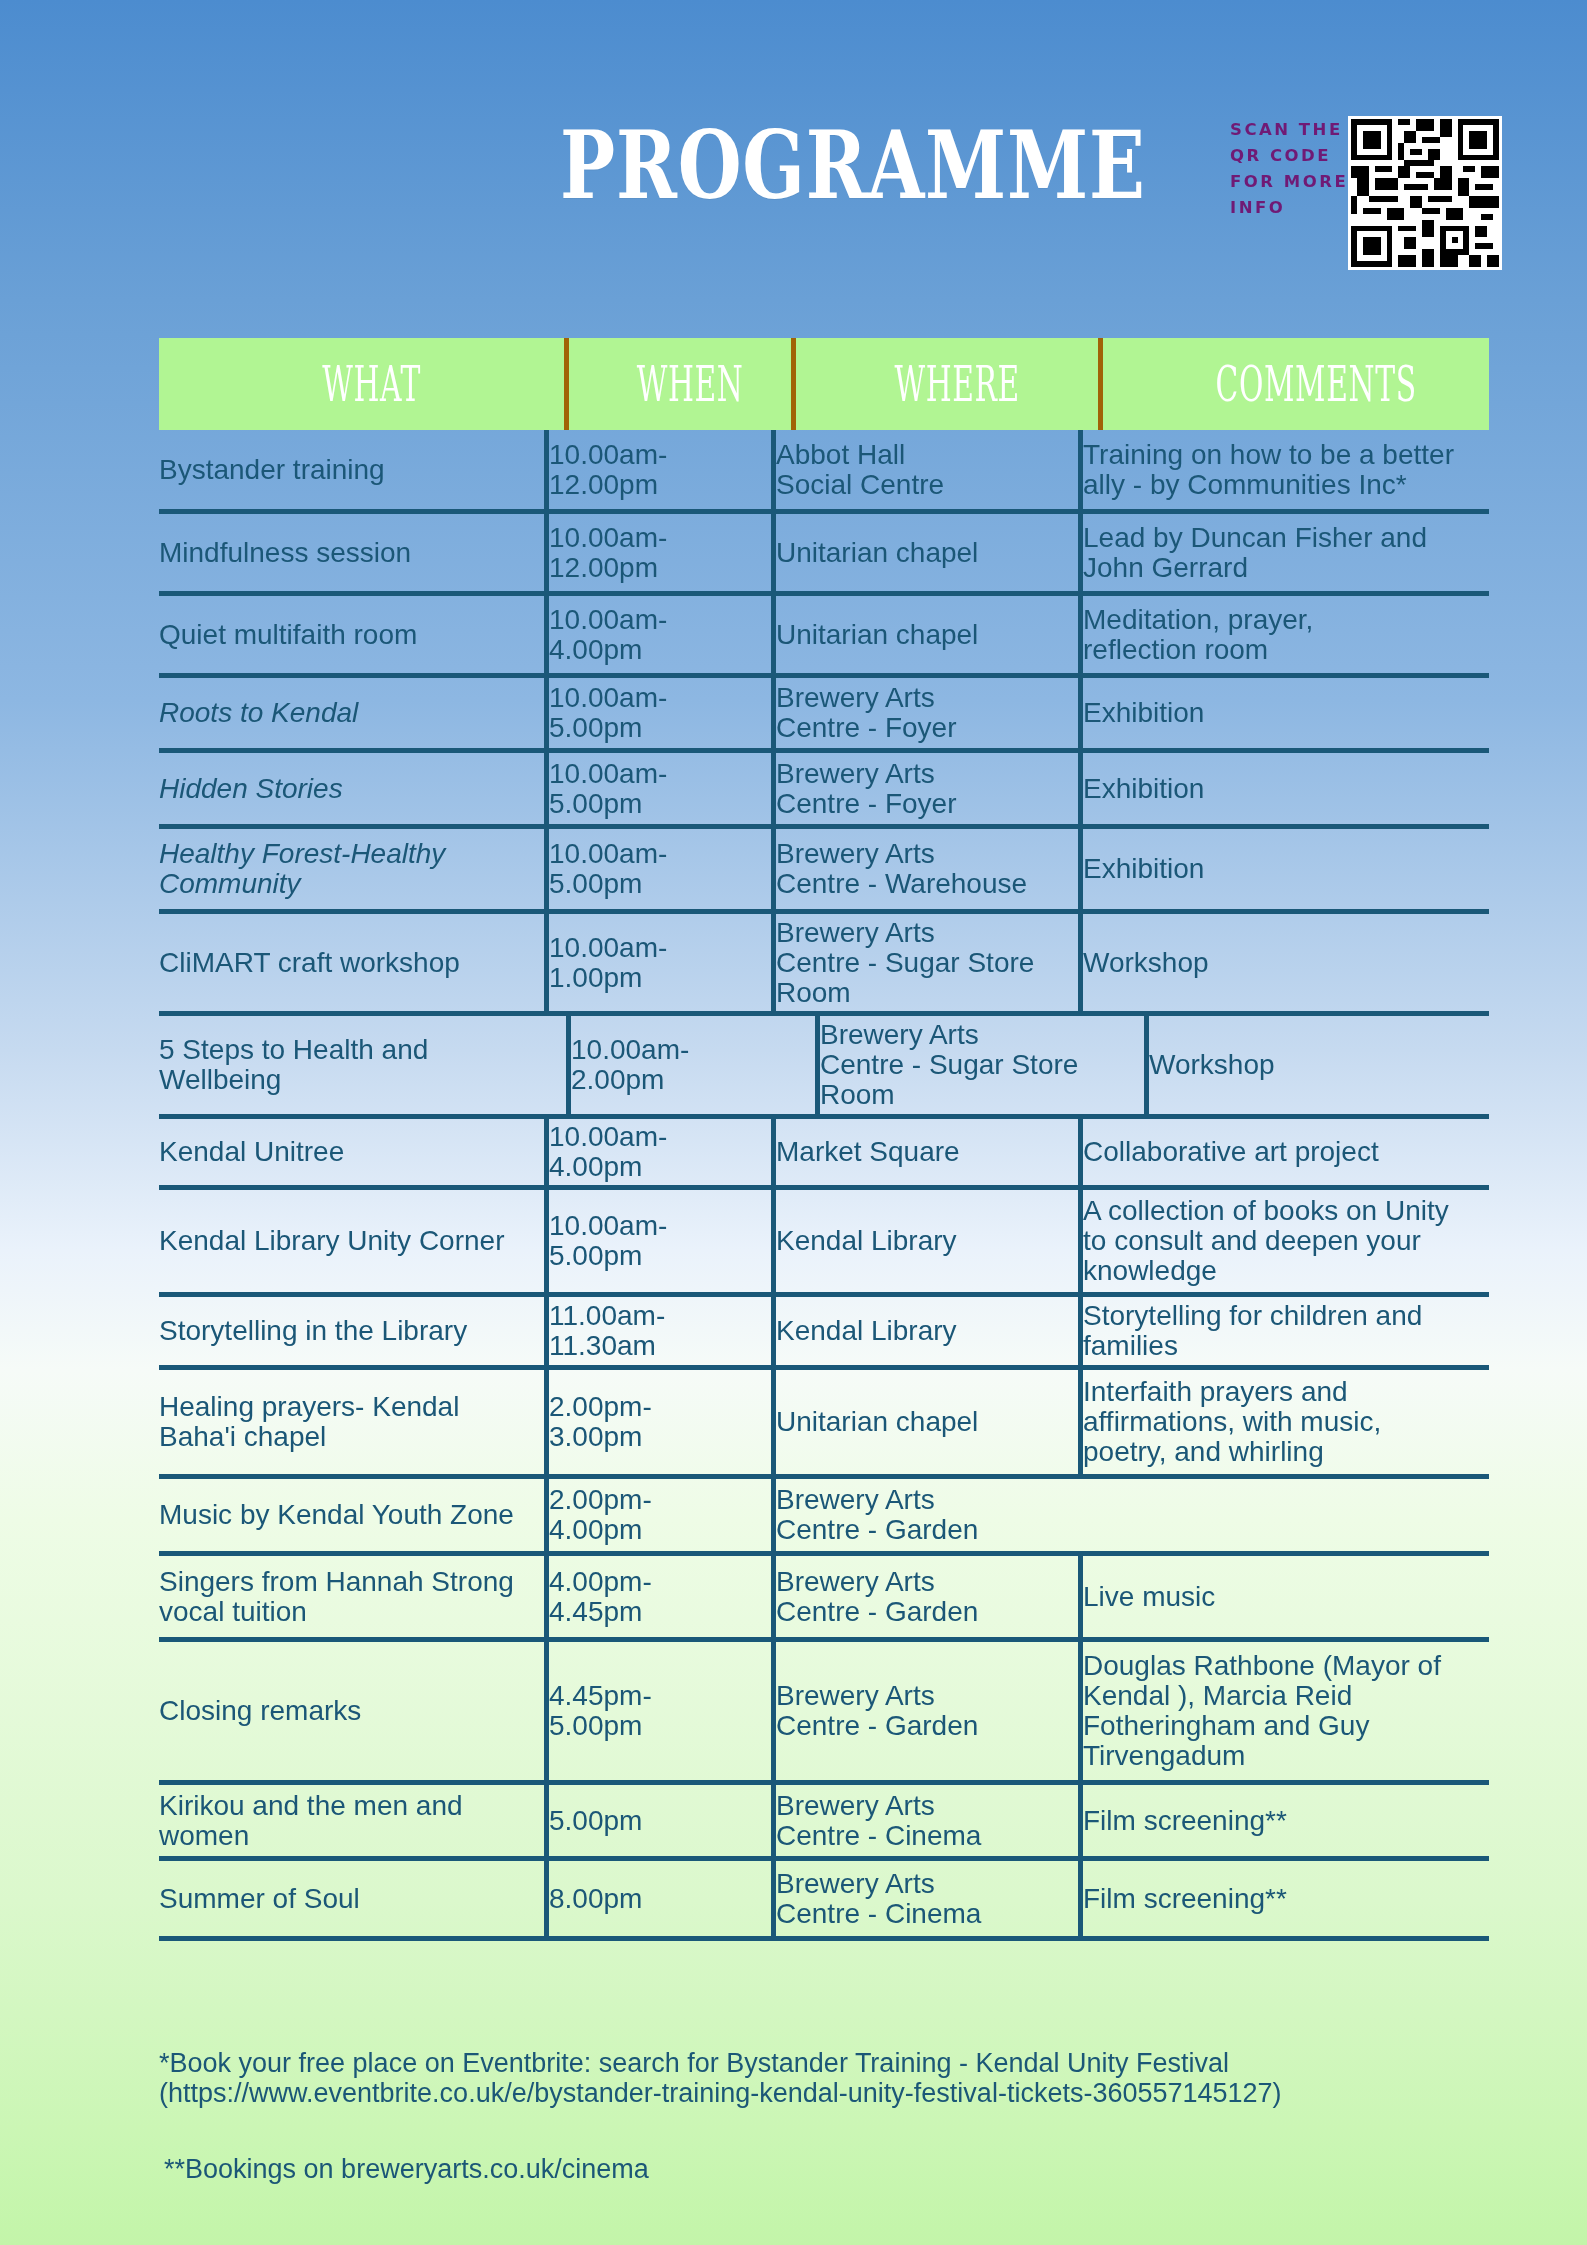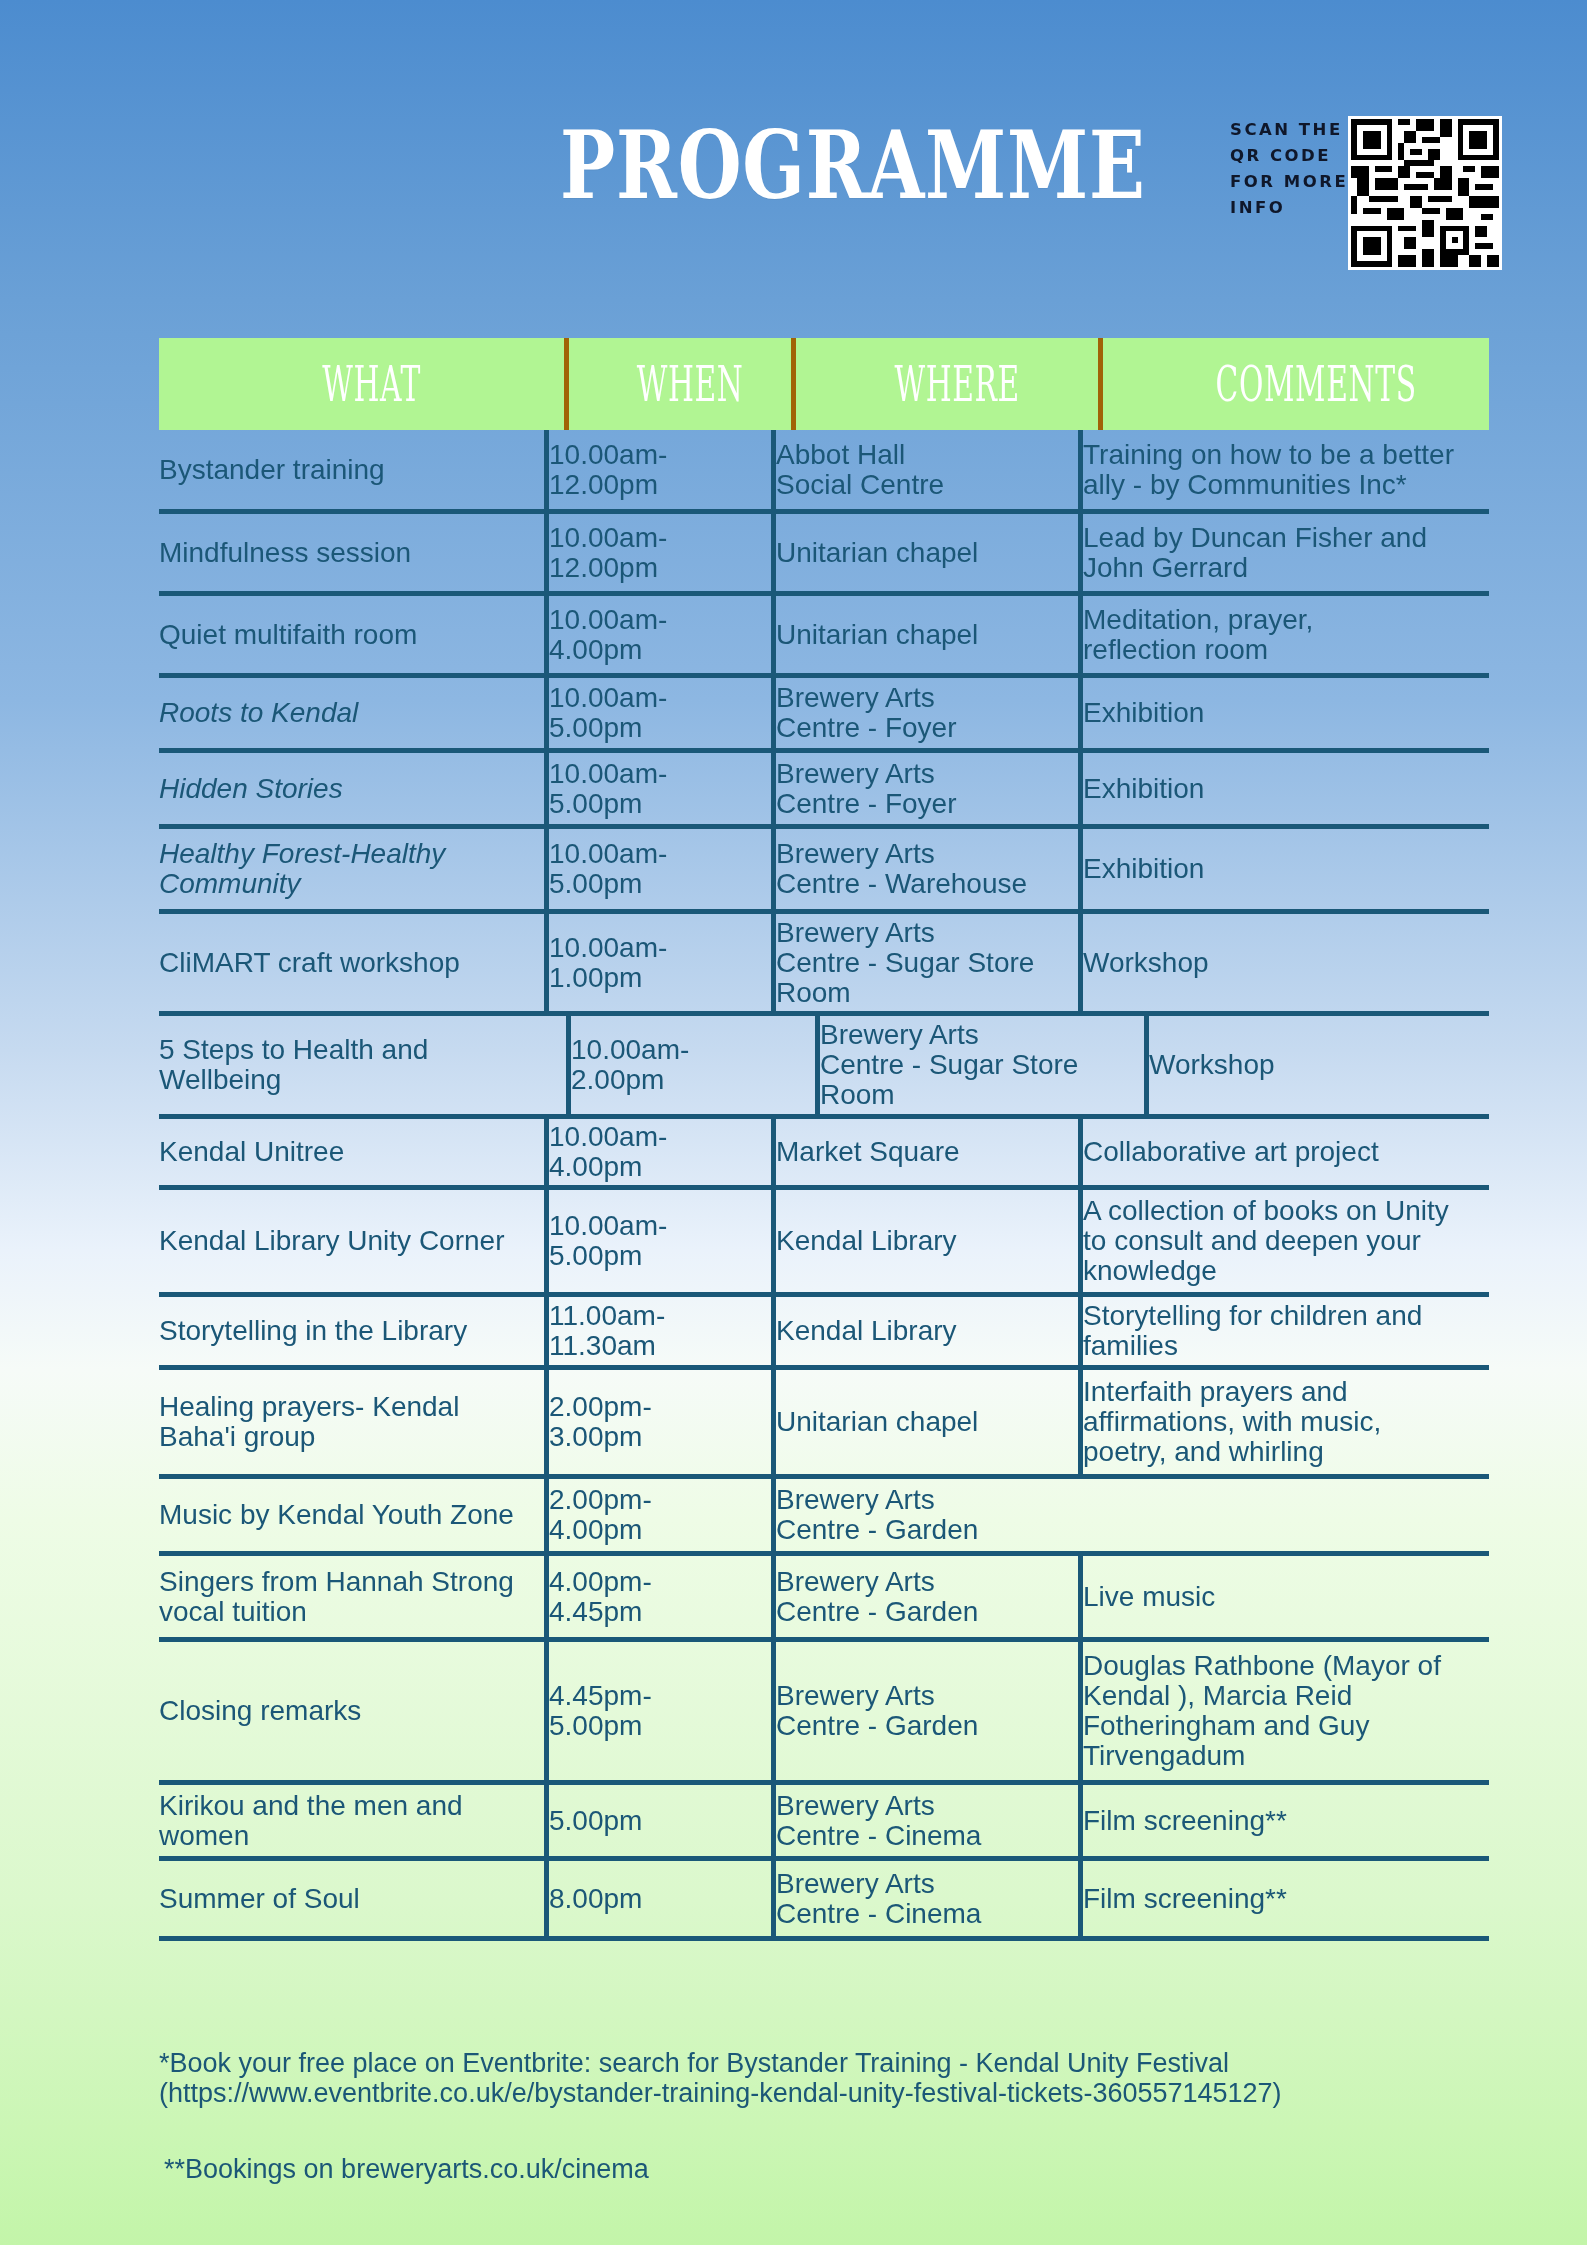--- a/index.html
+++ b/index.html
@@ -14,21 +14,21 @@
   .title {
     position: absolute; left: 560px; top: 118px; width: 560px;
     font-family: "DejaVu Serif", serif; font-weight: bold;
     font-size: 94px; letter-spacing: 1px; color: #ffffff; line-height: 1;
     transform: scaleX(0.78); transform-origin: left top;
     text-shadow: 0 1px 0 rgba(0,0,0,0.05);
   }
   .qr-label {
     position: absolute; left: 1230px; top: 117px; width: 120px;
     font-family: "DejaVu Sans", sans-serif; font-weight: bold;
-    font-size: 16.5px; letter-spacing: 2.5px; line-height: 26px; color: #0f172a;
+    font-size: 16.5px; letter-spacing: 2.5px; line-height: 26px; color: #701a75;
   }
   .qr-label span { display: block; }
   .qr {
     position: absolute; left: 1348px; top: 116px; width: 154px; height: 154px;
     background: #ffffff; padding: 3px; box-sizing: border-box;
   }
   .qr svg { width: 100%; height: 100%; display: block; }
 
   .table {
     position: absolute; left: 159px; top: 338px; width: 1330px;
@@ -331,21 +331,21 @@
           <span class="line">Kendal Library</span>
         </div>
         <div class="cell comments">
           <span class="line">Storytelling for children and</span>
           <span class="line">families</span>
         </div>
       </div>
       <div class="row" style="height: 109px;">
         <div class="cell what">
           <span class="line">Healing prayers- Kendal</span>
-          <span class="line">Baha'i group</span>
+          <span class="line">Baha'i chapel</span>
         </div>
         <div class="cell when">
           <span class="line">2.00pm-</span>
           <span class="line">3.00pm</span>
         </div>
         <div class="cell where">
           <span class="line">Unitarian chapel</span>
         </div>
         <div class="cell comments">
           <span class="line">Interfaith prayers and</span>

